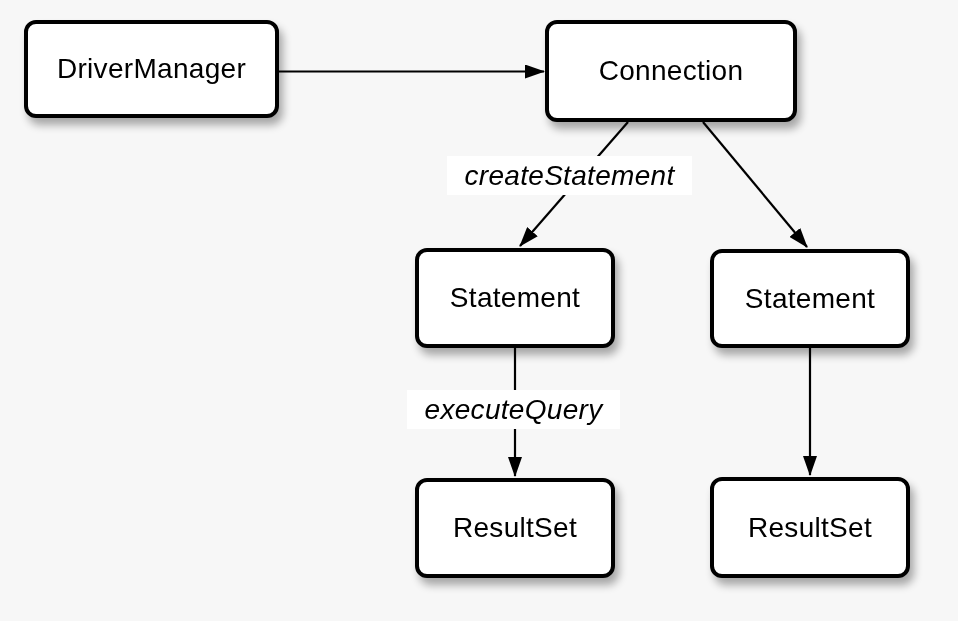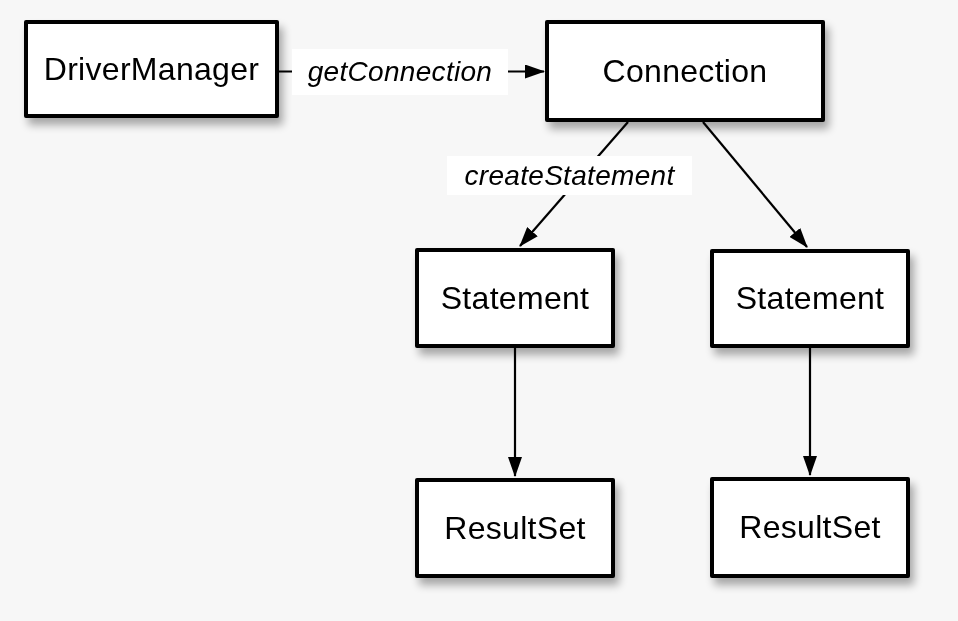--- a/index.html
+++ b/index.html
@@ -43,32 +43,32 @@
     letter-spacing: 0.3px;
   }
   .l-getconnection  { left: 292px; top: 49px;  width: 216px; height: 46px; }
   .l-createstatement{ left: 447px; top: 156px; width: 245px; height: 39px; }
   .l-executequery   { left: 407px; top: 390px; width: 213px; height: 39px; }
   .node {
     position: absolute;
     box-sizing: border-box;
     background: #ffffff;
     border: 4px solid #000000;
-    border-radius: 2px;
+    border-radius: 12px;
     box-shadow: 4px 7px 9px rgba(0, 0, 0, 0.33);
     display: flex;
     align-items: center;
     justify-content: center;
     color: #000000;
-    font-size: 32px;
+    font-size: 28px;
     letter-spacing: 0.3px;
     white-space: nowrap;
   }
   .n-dm   { left: 24px;  top: 20px;  width: 255px; height: 98px;  }
-  .n-conn { left: 545px; top: 20px;  width: 280px; height: 102px; }
+  .n-conn { left: 545px; top: 20px;  width: 252px; height: 102px; }
   .n-st-l { left: 415px; top: 248px; width: 200px; height: 100px; }
   .n-st-r { left: 710px; top: 249px; width: 200px; height: 99px;  }
   .n-rs-l { left: 415px; top: 478px; width: 200px; height: 100px; }
   .n-rs-r { left: 710px; top: 477px; width: 200px; height: 101px; }
 </style>
 </head>
 <body>
 
 <div class="stage">
 
@@ -78,22 +78,22 @@
         <path d="M0,0 L20,7 L0,14 Z" fill="#000000"></path>
       </marker>
     </defs>
     <line class="edge-line" x1="279" y1="71.5" x2="544" y2="71.5" marker-end="url(#ah)"></line>
     <line class="edge-line" x1="628" y1="122" x2="520" y2="246" marker-end="url(#ah)"></line>
     <line class="edge-line" x1="703" y1="122" x2="807" y2="247" marker-end="url(#ah)"></line>
     <line class="edge-line" x1="515" y1="348" x2="515" y2="476" marker-end="url(#ah)"></line>
     <line class="edge-line" x1="810" y1="348" x2="810" y2="475" marker-end="url(#ah)"></line>
   </svg>
 
-  <div class="elabel l-getconnection">getConnection</div>
   <div class="elabel l-createstatement">createStatement</div>
+  <div class="elabel l-executequery">executeQuery</div>
 
   <div class="node n-dm">
     <span>DriverManager</span>
   </div>
   <div class="node n-conn">
     <span>Connection</span>
   </div>
   <div class="node n-st-l">
     <span>Statement</span>
   </div>

